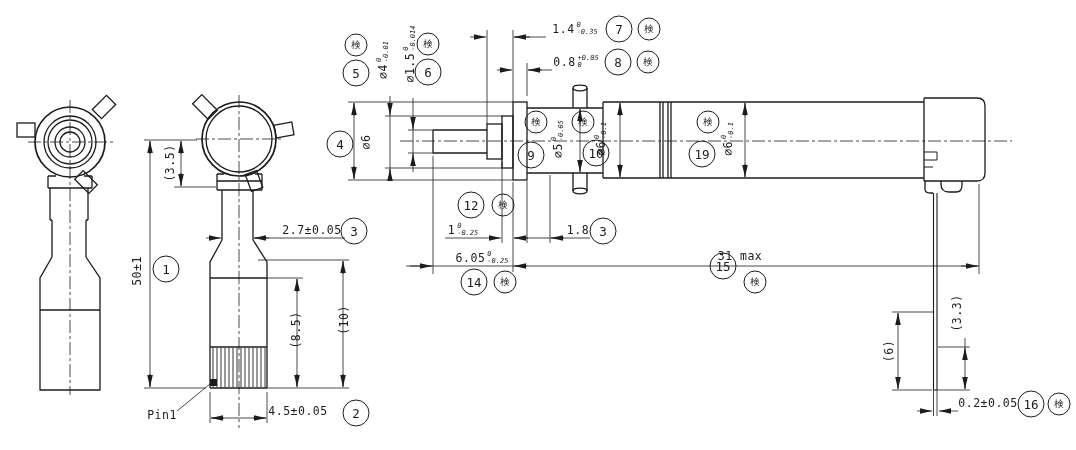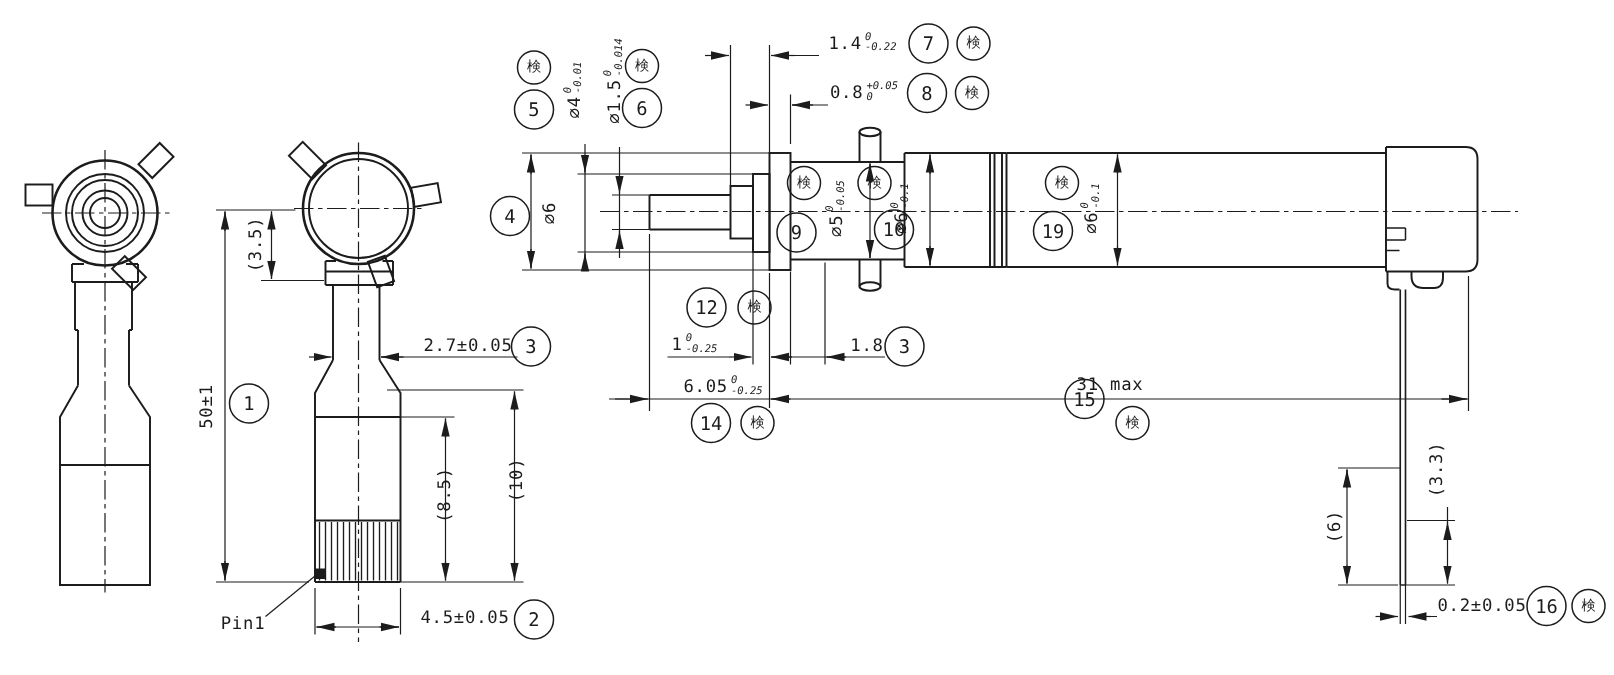--- a/index.html
+++ b/index.html
@@ -169,21 +169,21 @@
       <line x1="917" y1="411" x2="932" y2="411" marker-end="url(#ar)"></line>
       <line x1="954" y1="411" x2="939" y2="411" marker-end="url(#ar)"></line>
 
       <path d="M177,411 L210,384"></path>
     </g>
   </svg>
 
   <span class="lbl v" style="left:137px;top:271px">50±1</span>
   <span class="lbl v" style="left:170px;top:163px">(3.5)</span>
   <span class="lbl" style="left:312px;top:230px">2.7±0.05</span>
-  <span class="lbl" style="left:310px;top:411px">4.5±0.05</span>
+  <span class="lbl" style="left:298px;top:411px">4.5±0.05</span>
   <span class="lbl v" style="left:296px;top:330px">(8.5)</span>
   <span class="lbl v" style="left:344px;top:320px">(10)</span>
   <span class="lbl" style="left:162px;top:415px">Pin1</span>
 
   <span class="lbl v" style="left:366px;top:142px">⌀6</span>
 
   <span class="lbl v" style="left:382px;top:60px"><span class="dimunit">
         <span>⌀4</span>
         <span class="tol">
           <i>0</i>
@@ -194,21 +194,21 @@
         <span>⌀1.5</span>
         <span class="tol">
           <i>0</i>
           <i>-0.014</i>
         </span>
       </span></span>
   <span class="lbl" style="left:575px;top:28px"><span class="dimunit">
         <span>1.4</span>
         <span class="tol">
           <i>0</i>
-          <i>-0.22</i>
+          <i>-0.35</i>
         </span>
       </span></span>
   <span class="lbl" style="left:576px;top:61px"><span class="dimunit">
         <span>0.8</span>
         <span class="tol">
           <i>+0.05</i>
           <i>0</i>
         </span>
       </span></span>
   <span class="lbl v" style="left:557px;top:139px"><span class="dimunit">

